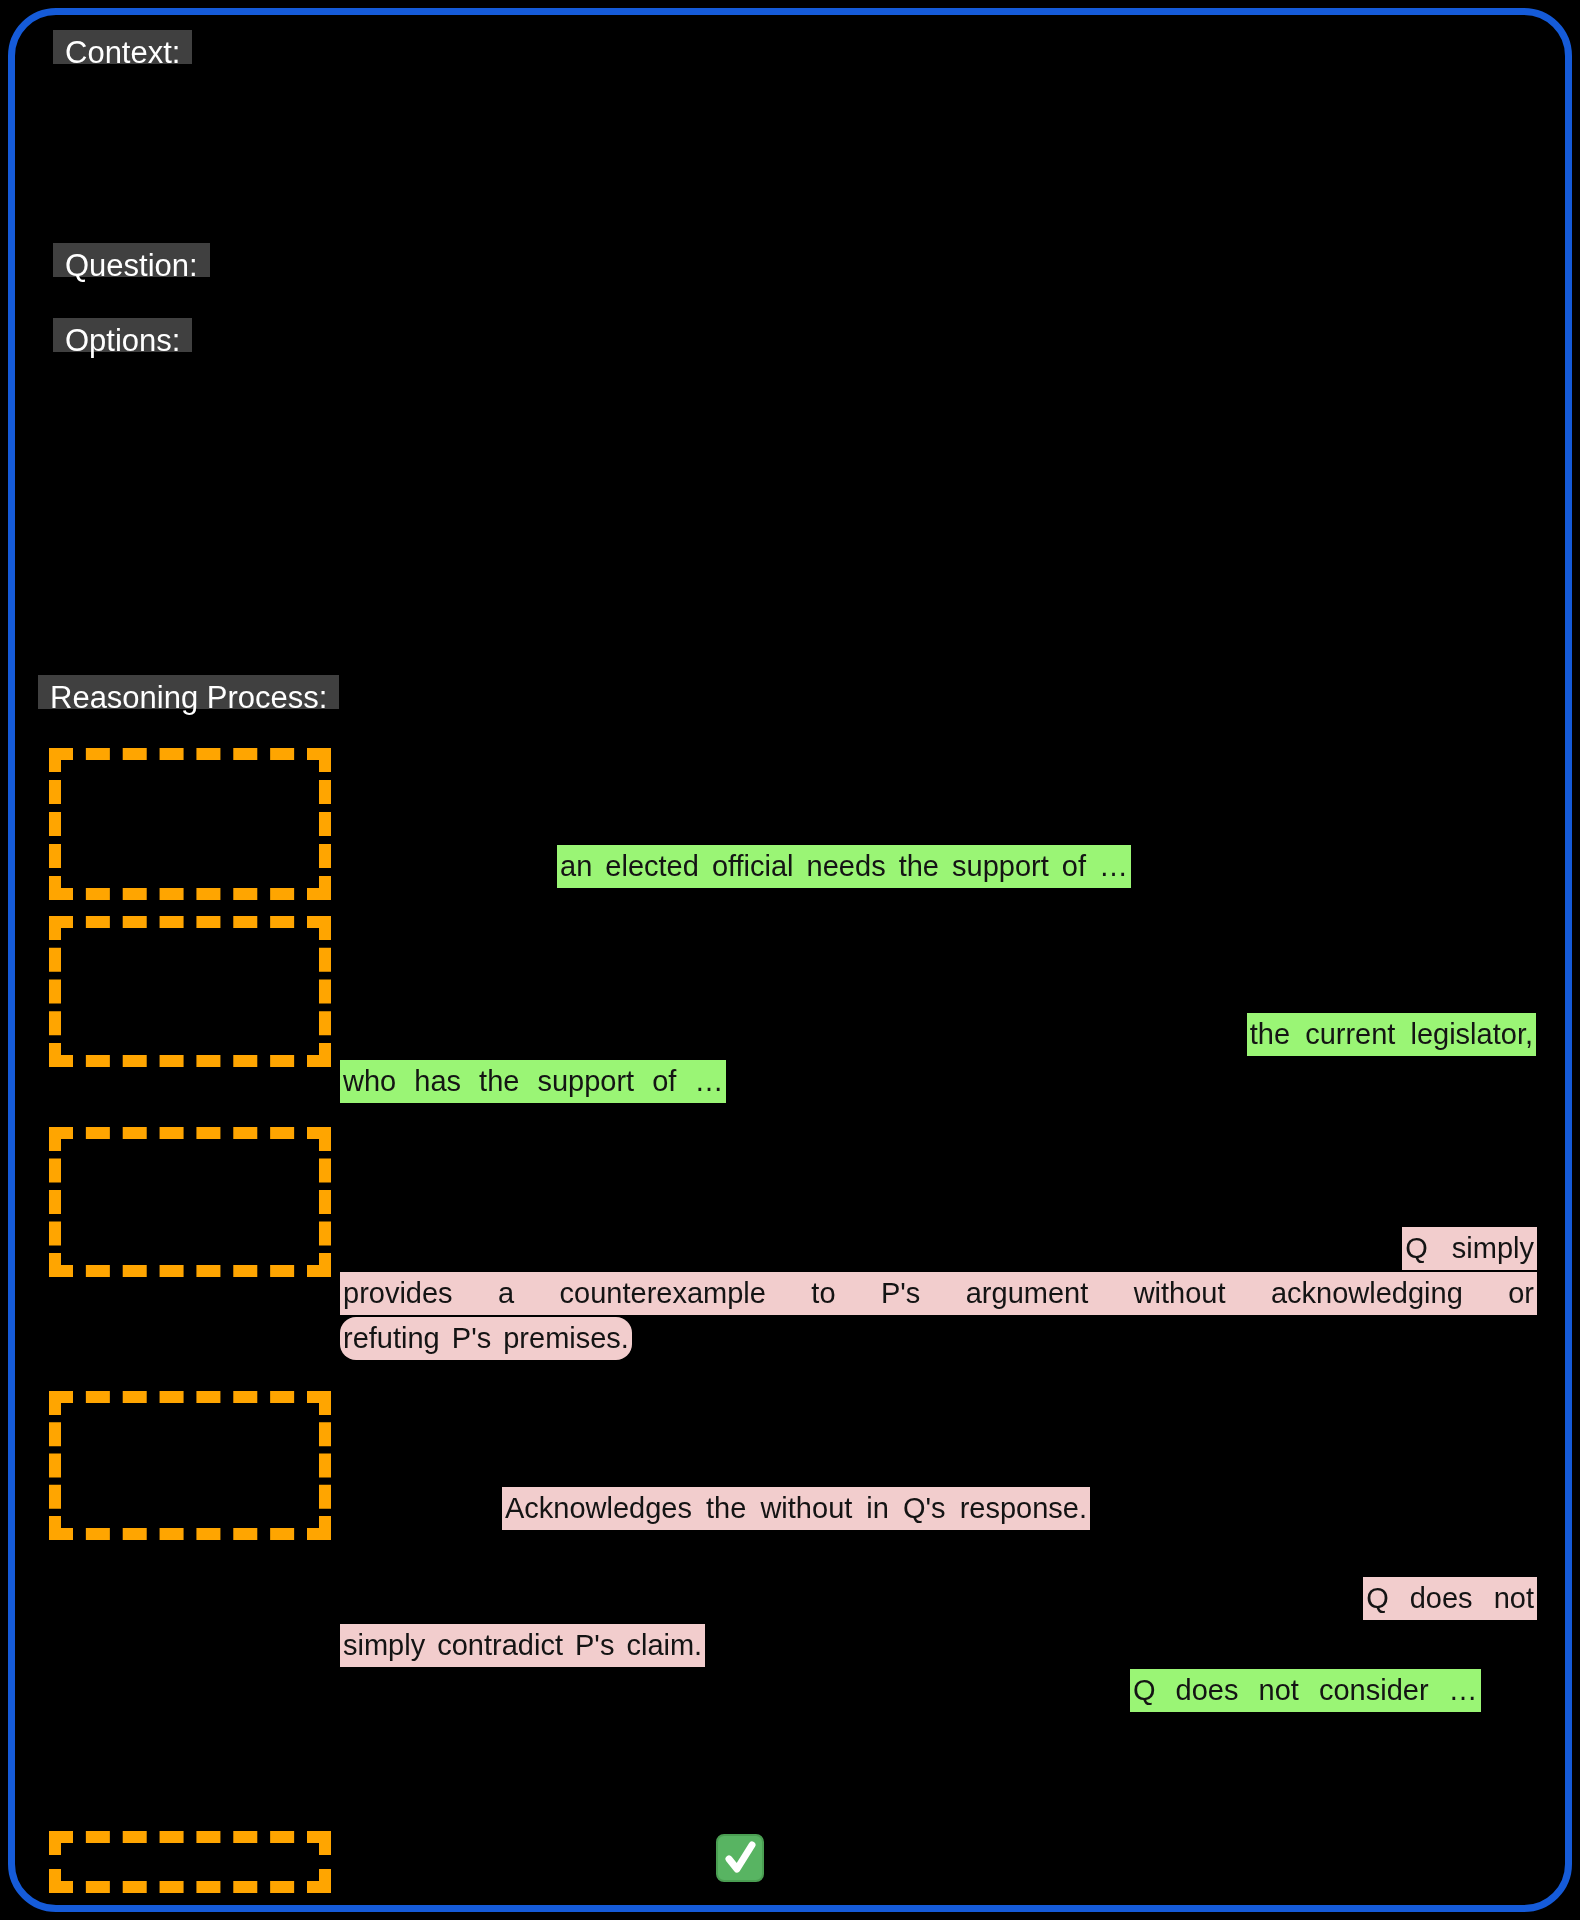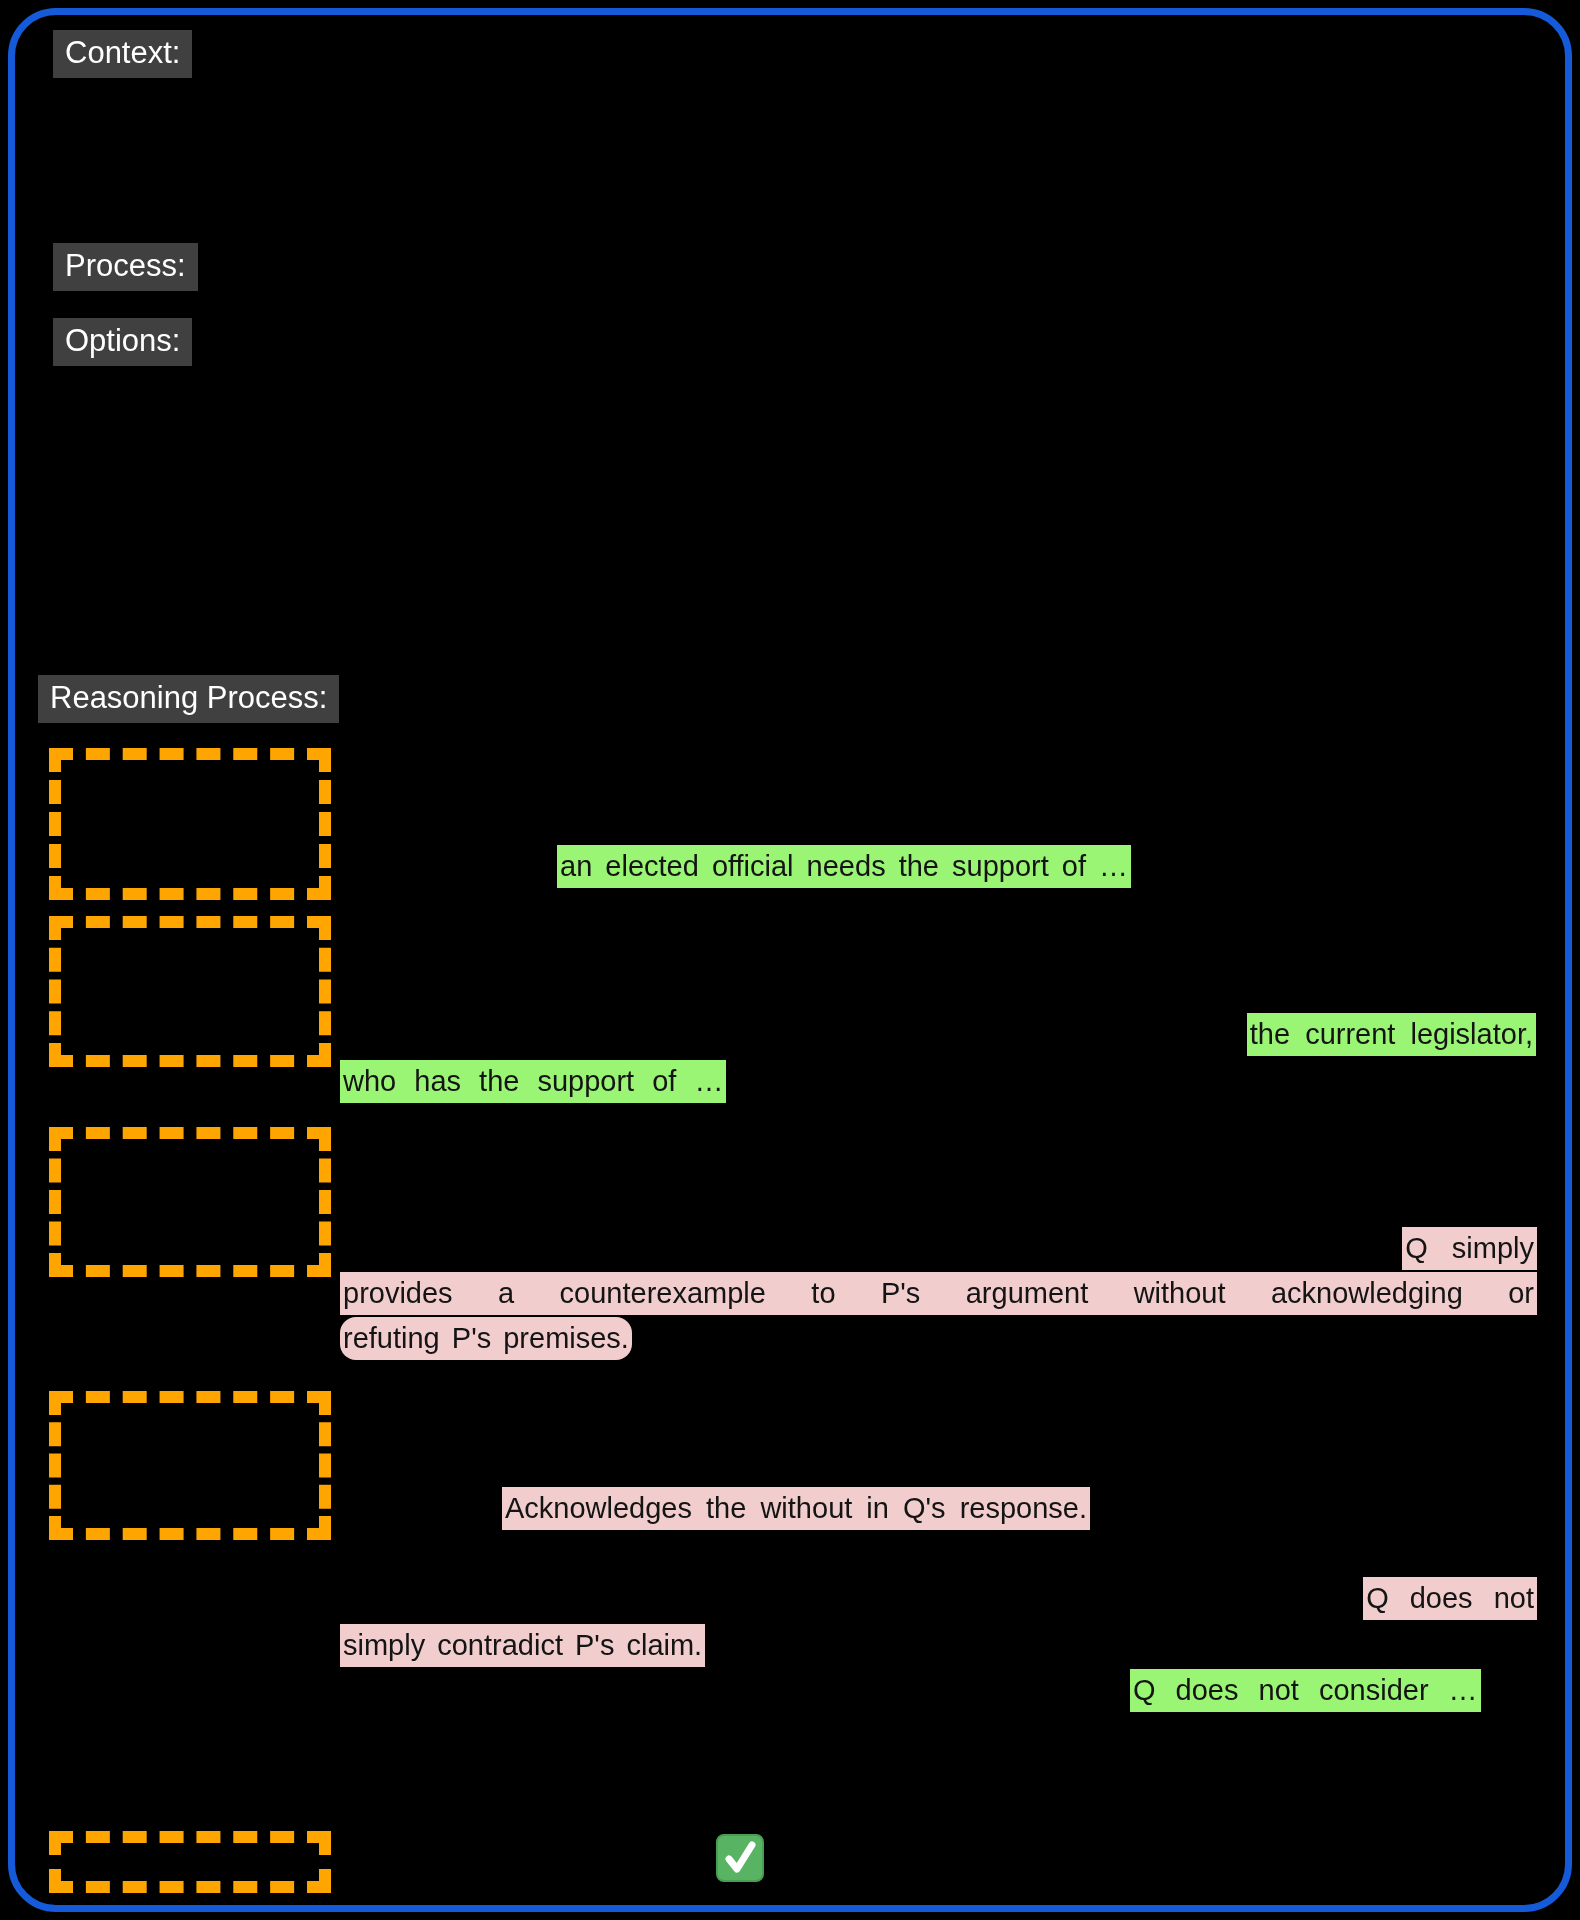--- a/index.html
+++ b/index.html
@@ -21,21 +21,21 @@
     border: 7px solid var(--border-blue, #155BD9);
     border-radius: 48px;
     pointer-events: none;
   }
   .sec-label {
     position: absolute;
     background: var(--label-bg, #404040);
     color: var(--label-text, #FFFFFF);
     font-size: 31px;
     line-height: 46px;
-    height: 48px;
+    height: 34px;
     padding: 0 12px;
     white-space: nowrap;
   }
   #lbl-context   { left: 53px; top: 30px;  }
   #lbl-question  { left: 53px; top: 243px; }
   #lbl-options   { left: 53px; top: 318px; }
   #lbl-reasoning { left: 38px; top: 675px; }
 
   .step-box {
     position: absolute;
@@ -87,21 +87,21 @@
 </style>
 </head>
 <body>
 
 <div class="canvas">
 
   <div class="panel-border"></div>
 
   <span class="sec-label" id="lbl-context">Context:</span>
 
-  <span class="sec-label" id="lbl-question">Process:</span>
+  <span class="sec-label" id="lbl-question">Question:</span>
 
   <span class="sec-label" id="lbl-options">Options:</span>
 
   <span class="sec-label" id="lbl-reasoning">Reasoning Process:</span>
 
   <div class="step-box" id="step1"></div>
   <div class="step-box" id="step2"></div>
   <div class="step-box" id="step3"></div>
   <div class="step-box" id="step4"></div>
   <div class="step-box" id="step5"></div>

